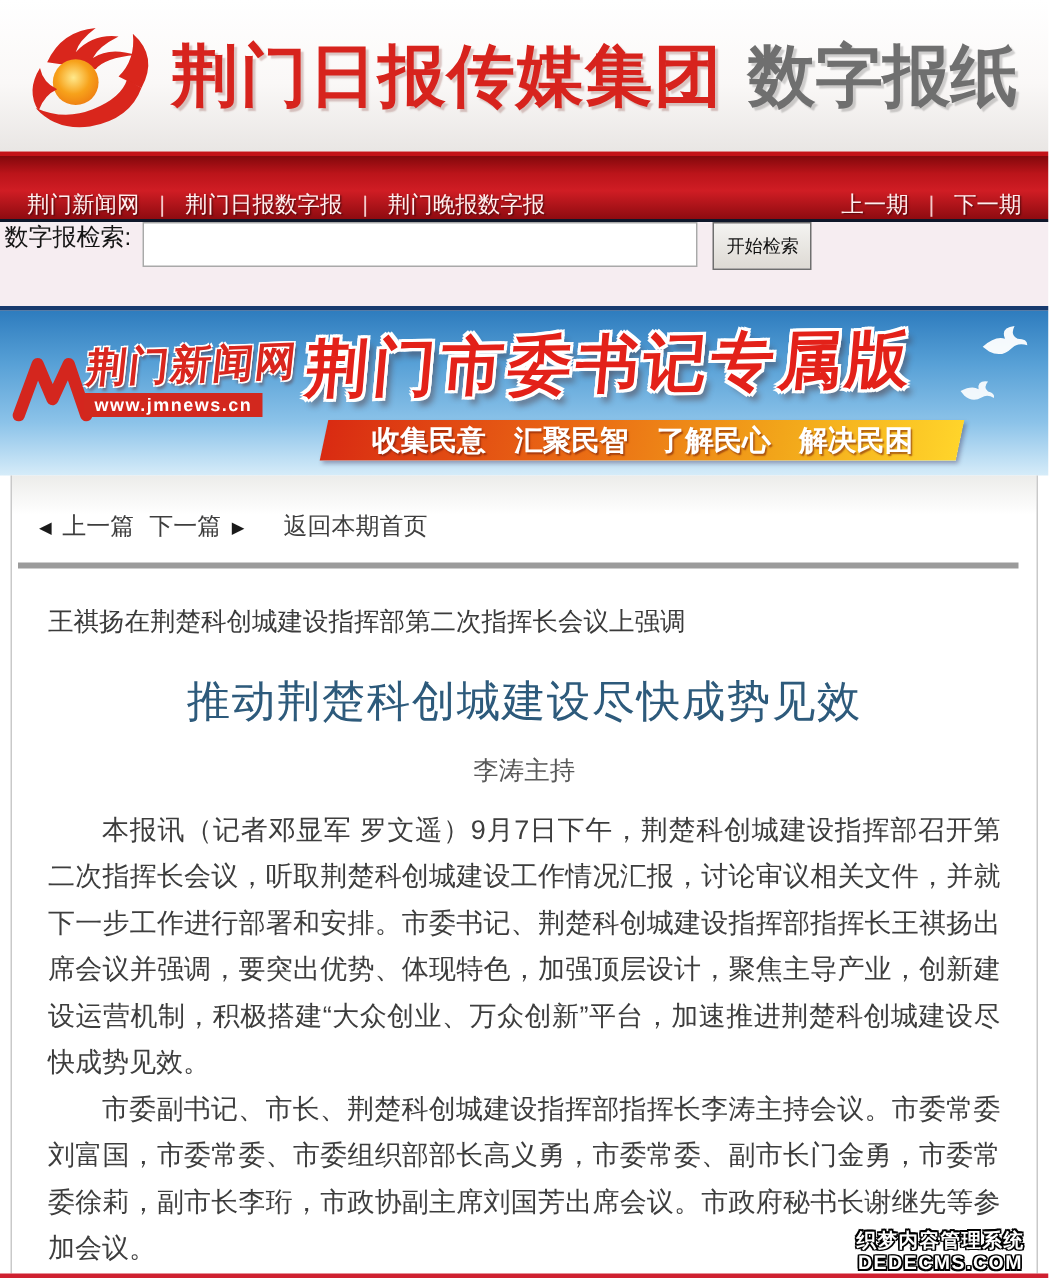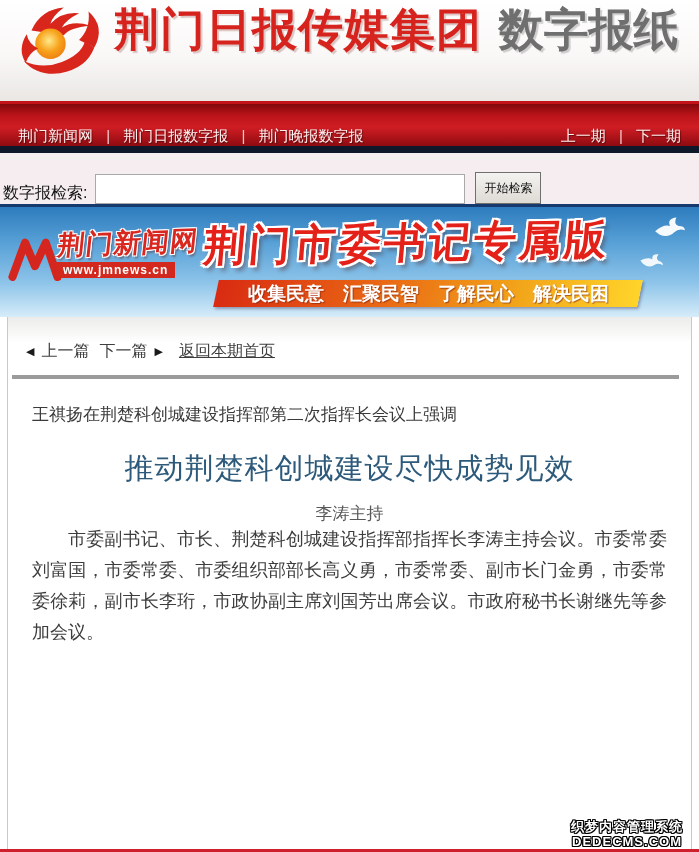--- a/index.html
+++ b/index.html
@@ -9,21 +9,21 @@
     font-family: "Liberation Sans", "DejaVu Sans", sans-serif;
     background: #fff;
   }
   .page { position: relative; width: 699px; height: 852px; overflow: hidden; }
 
   
   .masthead {
     height: 104px;
     background: linear-gradient(180deg, #ffffff 0%, #faf8f7 55%, #e9e6e4 100%);
     border-bottom: 3px solid #c31218;
-    display: flex; align-items: flex-start; padding-left: 12px;
+    display: flex; align-items: center; padding-left: 12px;
   }
   .masthead .logo { flex: 0 0 auto; margin-right: 6px; }
   .brand-red {
     font-size: 45px; font-weight: bold; color: #d7231d; letter-spacing: 1px;
     text-shadow: 2px 2px 1px rgba(120,40,30,0.25);
     white-space: nowrap;
   }
   .brand-gray {
     font-size: 45px; font-weight: bold; color: #6f6f6f; margin-left: 12px;
     text-shadow: 2px 2px 1px rgba(0,0,0,0.18);
@@ -35,22 +35,22 @@
     height: 42px;
     background: linear-gradient(180deg, #82080c 0%, #bb141a 28%, #d01d24 55%, #8e0b10 100%);
     display: flex; align-items: flex-end; justify-content: space-between;
     padding: 0 18px; color: #fff; font-size: 15px;
   }
   .topnav a { color: #ffefef; text-decoration: none; cursor: pointer; text-shadow: 1px 1px 1px rgba(0,0,0,0.45); }
   .topnav .pipe { margin: 0 9px; color: #f3caca; }
 
   
   .searchbar {
-    height: 58px; background: #f6edf1; border-top: 7px solid #0f172a;
-    display: flex; align-items: flex-end; padding-left: 3px;
+    height: 58px; background: #f6edf1; border-top: 2px solid #0f172a;
+    display: flex; align-items: flex-start; padding-left: 3px;
   }
   .searchbar label { font-size: 16px; color: #141414; }
   .searchbar input {
     width: 370px; height: 30px; margin-left: 8px;
     border: 1px solid #a9a9a9; background: #fff; font-size: 15px; padding: 0 6px;
   }
   .searchbar button {
     margin-left: 10px; height: 32px; padding: 3px 8px;
     font-size: 12px; color: #111;
     background: linear-gradient(180deg, #f4f3f1 0%, #dedad4 100%);
@@ -105,21 +105,21 @@
     background: linear-gradient(180deg, #ececea 0px, #ffffff 26px);
   }
   .article-nav {
     padding: 24px 0 0 18px; font-size: 16px; color: #3e3e3e;
     display: flex; align-items: center; height: 44px;
   }
   .article-nav a { color: #3e3e3e; text-decoration: none; cursor: pointer; }
   .article-nav .tri { font-size: 11px; color: #1a1a1a; cursor: pointer; }
   .article-nav .prev-label { margin: 0 10px 0 7px; }
   .article-nav .next-label { margin-right: 7px; }
-  .article-nav .home-link { margin-left: 16px; text-decoration: underline; }
+  .article-nav .home-link { margin-left: 26px; }
   .divider { height: 4px; background: #9b9b9b; border: none; margin: 14px 12px 0 4px; }
   .kicker { margin: 25px 24px 16px 24px; font-size: 17px; color: #3a3a3a; line-height: 22px; }
   .title {
     margin: 21px 10px 0 10px; text-align: center;
     font-size: 29px; font-weight: normal; color: #2d5a7b;
     letter-spacing: 1px; line-height: 42px;
   }
   .byline { margin-top: 15px; text-align: center; font-size: 17px; color: #585858; line-height: 20px; }
   .para {
     margin: 0 24px; font-size: 18px; line-height: 31px; color: #3d3d3d;
@@ -206,20 +206,21 @@
       <span class="tri">◀</span>
       <a class="prev-label">上一篇</a>
       <a class="next-label">下一篇</a>
       <span class="tri">▶</span>
       <a class="home-link">返回本期首页</a>
     </div>
     <div class="divider"></div>
     <div class="kicker">王祺扬在荆楚科创城建设指挥部第二次指挥长会议上强调</div>
     <h1 class="title">推动荆楚科创城建设尽快成势见效</h1>
     <div class="byline">李涛主持</div>
+    <p class="para first">本报讯（记者邓显军 罗文遥）9月7日下午，荆楚科创城建设指挥部召开第二次指挥长会议，听取荆楚科创城建设工作情况汇报，讨论审议相关文件，并就下一步工作进行部署和安排。市委书记、荆楚科创城建设指挥部指挥长王祺扬出席会议并强调，要突出优势、体现特色，加强顶层设计，聚焦主导产业，创新建设运营机制，积极搭建“大众创业、万众创新”平台，加速推进荆楚科创城建设尽快成势见效。</p>
     <p class="para">市委副书记、市长、荆楚科创城建设指挥部指挥长李涛主持会议。市委常委刘富国，市委常委、市委组织部部长高义勇，市委常委、副市长门金勇，市委常委徐莉，副市长李珩，市政协副主席刘国芳出席会议。市政府秘书长谢继先等参加会议。</p>
     <div class="watermark">
       <div>织梦内容管理系统</div>
       <div>DEDECMS.COM</div>
     </div>
   </main>
 
   <div class="bottom-line"></div>
 </div>
 

